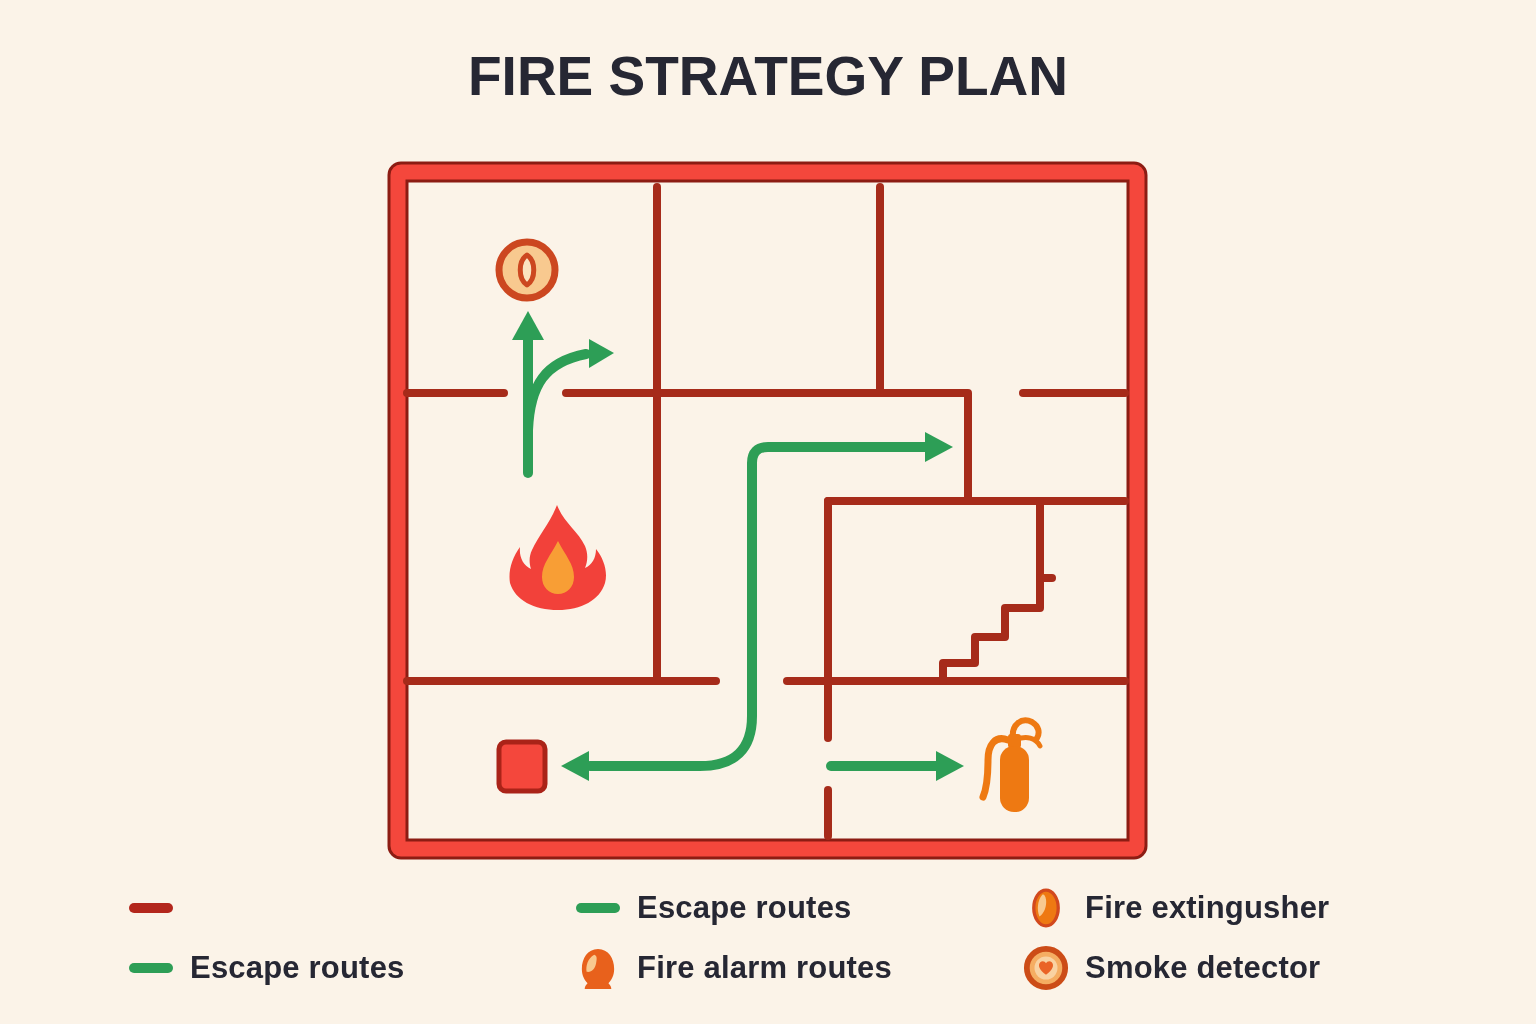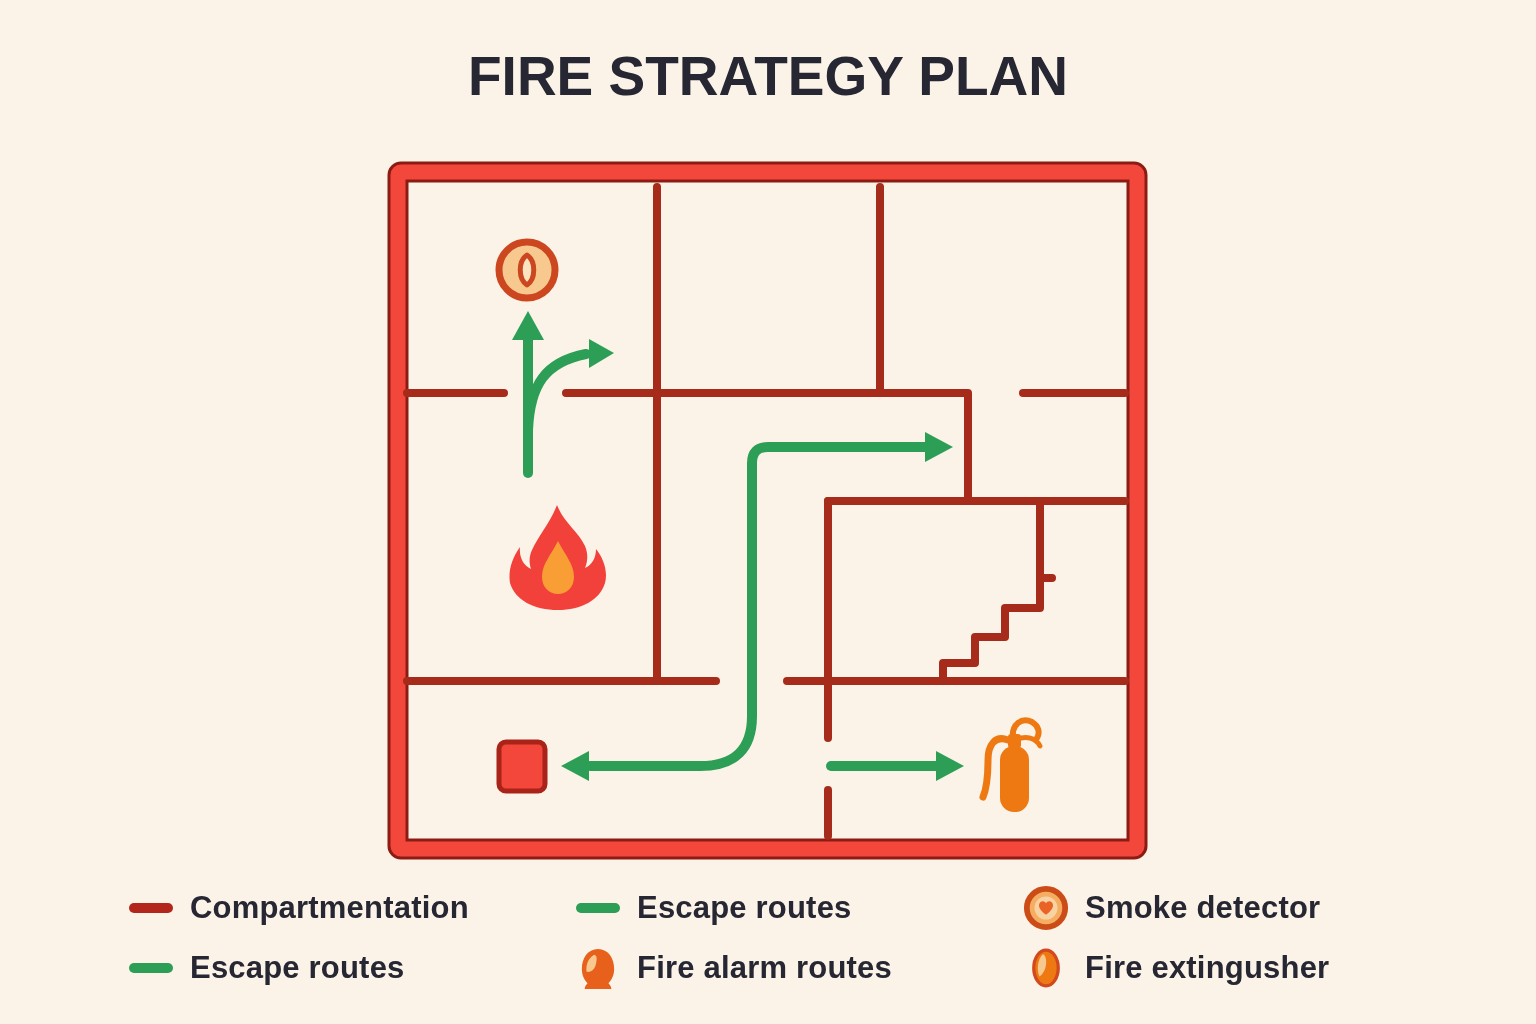--- a/index.html
+++ b/index.html
@@ -120,21 +120,20 @@
   </g>
 </svg>
 
 <div class="legend">
 
   <div class="legend-col c0">
     <div class="legend-item">
       <span class="swatch-box">
           <span class="dash red"></span>
         </span>
-      <span class="legend-label">Compartmentation</span>
     </div>
     <div class="legend-item">
       <span class="swatch-box">
           <span class="dash green"></span>
         </span>
       <span class="legend-label">Escape routes</span>
     </div>
   </div>
 
   <div class="legend-col c1">
@@ -151,32 +150,32 @@
           <path d="M16 10 C9 14 7 22 8 28 C13 29 17 25 18 19 C19 14 19 11 16 10 Z" fill="var(--peach)"></path>
         </svg>
       </span>
       <span class="legend-label">Fire alarm routes</span>
     </div>
   </div>
 
   <div class="legend-col c2">
     <div class="legend-item">
       <span class="swatch-box">
+        <svg width="32" height="44" viewBox="0 0 34 46">
+          <ellipse cx="17" cy="23" rx="13" ry="19" fill="var(--orange)" stroke="#d2491e" stroke-width="3.5"></ellipse>
+          <path d="M13 9 C8 15 7 25 10 32 C15 29 18 21 17 14 C16 10 15 8 13 9 Z" fill="var(--peach)"></path>
+        </svg>
+      </span>
+      <span class="legend-label">Fire extingusher</span>
+    </div>
+    <div class="legend-item">
+      <span class="swatch-box">
         <svg width="46" height="46" viewBox="0 0 48 48">
           <circle cx="24" cy="24" r="20" fill="#f5ad62" stroke="#cc4c17" stroke-width="6"></circle>
           <circle cx="24" cy="24" r="12" fill="#f9d2a2"></circle>
           <path d="M24 31 C17 26 15 21 18 18 C20 16 23 17 24 19 C25 17 28 16 30 18 C33 21 31 26 24 31 Z" fill="#ea6326"></path>
         </svg>
       </span>
       <span class="legend-label">Smoke detector</span>
     </div>
-    <div class="legend-item">
-      <span class="swatch-box">
-        <svg width="32" height="44" viewBox="0 0 34 46">
-          <ellipse cx="17" cy="23" rx="13" ry="19" fill="var(--orange)" stroke="#d2491e" stroke-width="3.5"></ellipse>
-          <path d="M13 9 C8 15 7 25 10 32 C15 29 18 21 17 14 C16 10 15 8 13 9 Z" fill="var(--peach)"></path>
-        </svg>
-      </span>
-      <span class="legend-label">Fire extingusher</span>
-    </div>
   </div>
 
 </div>
 
 </body></html>

